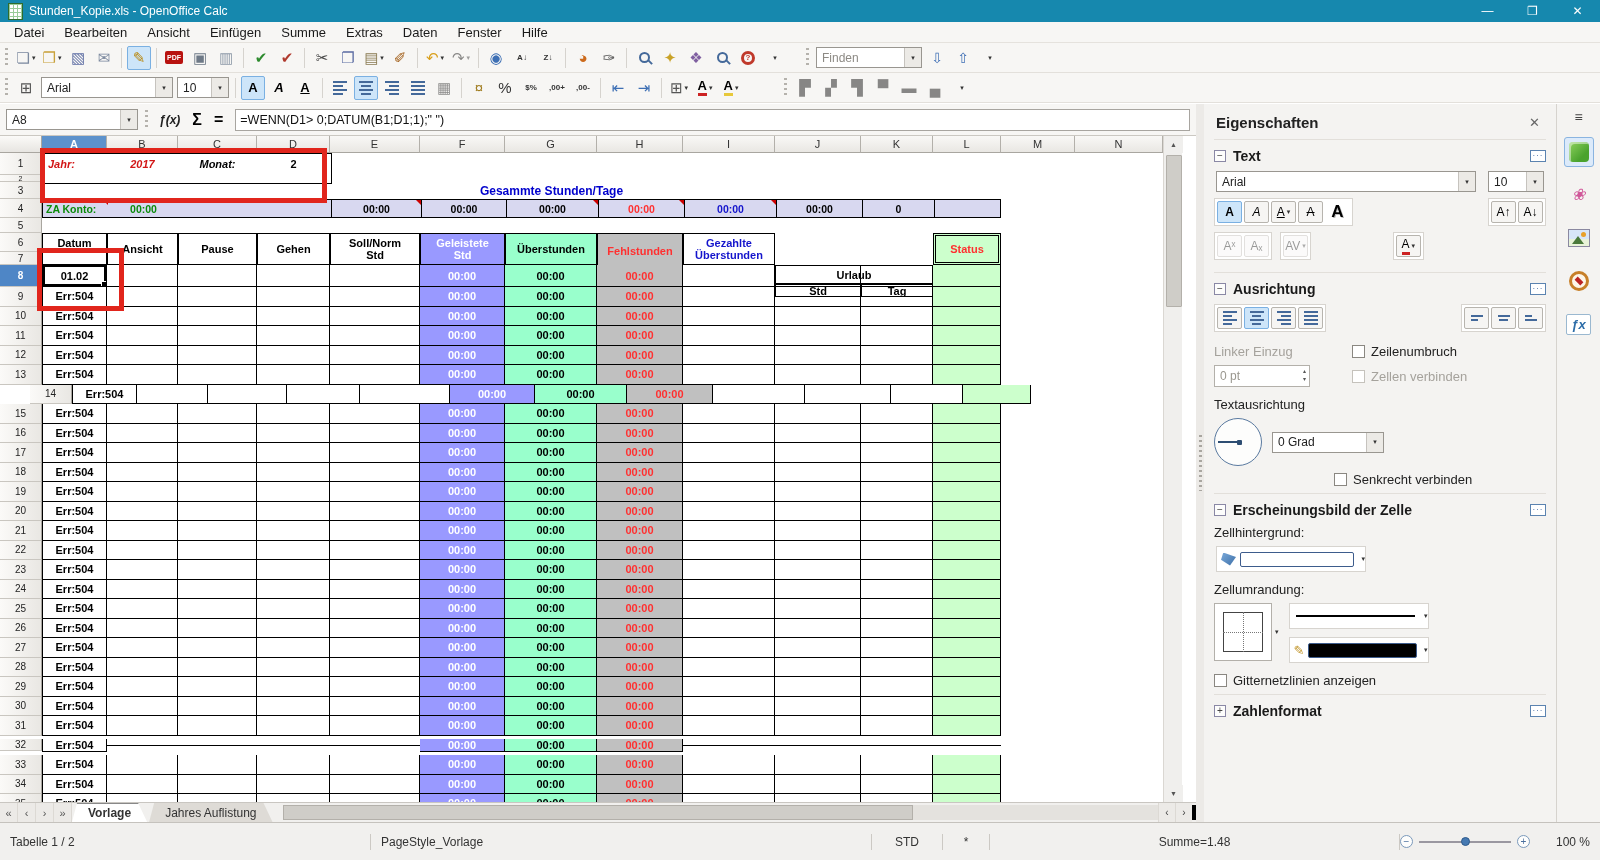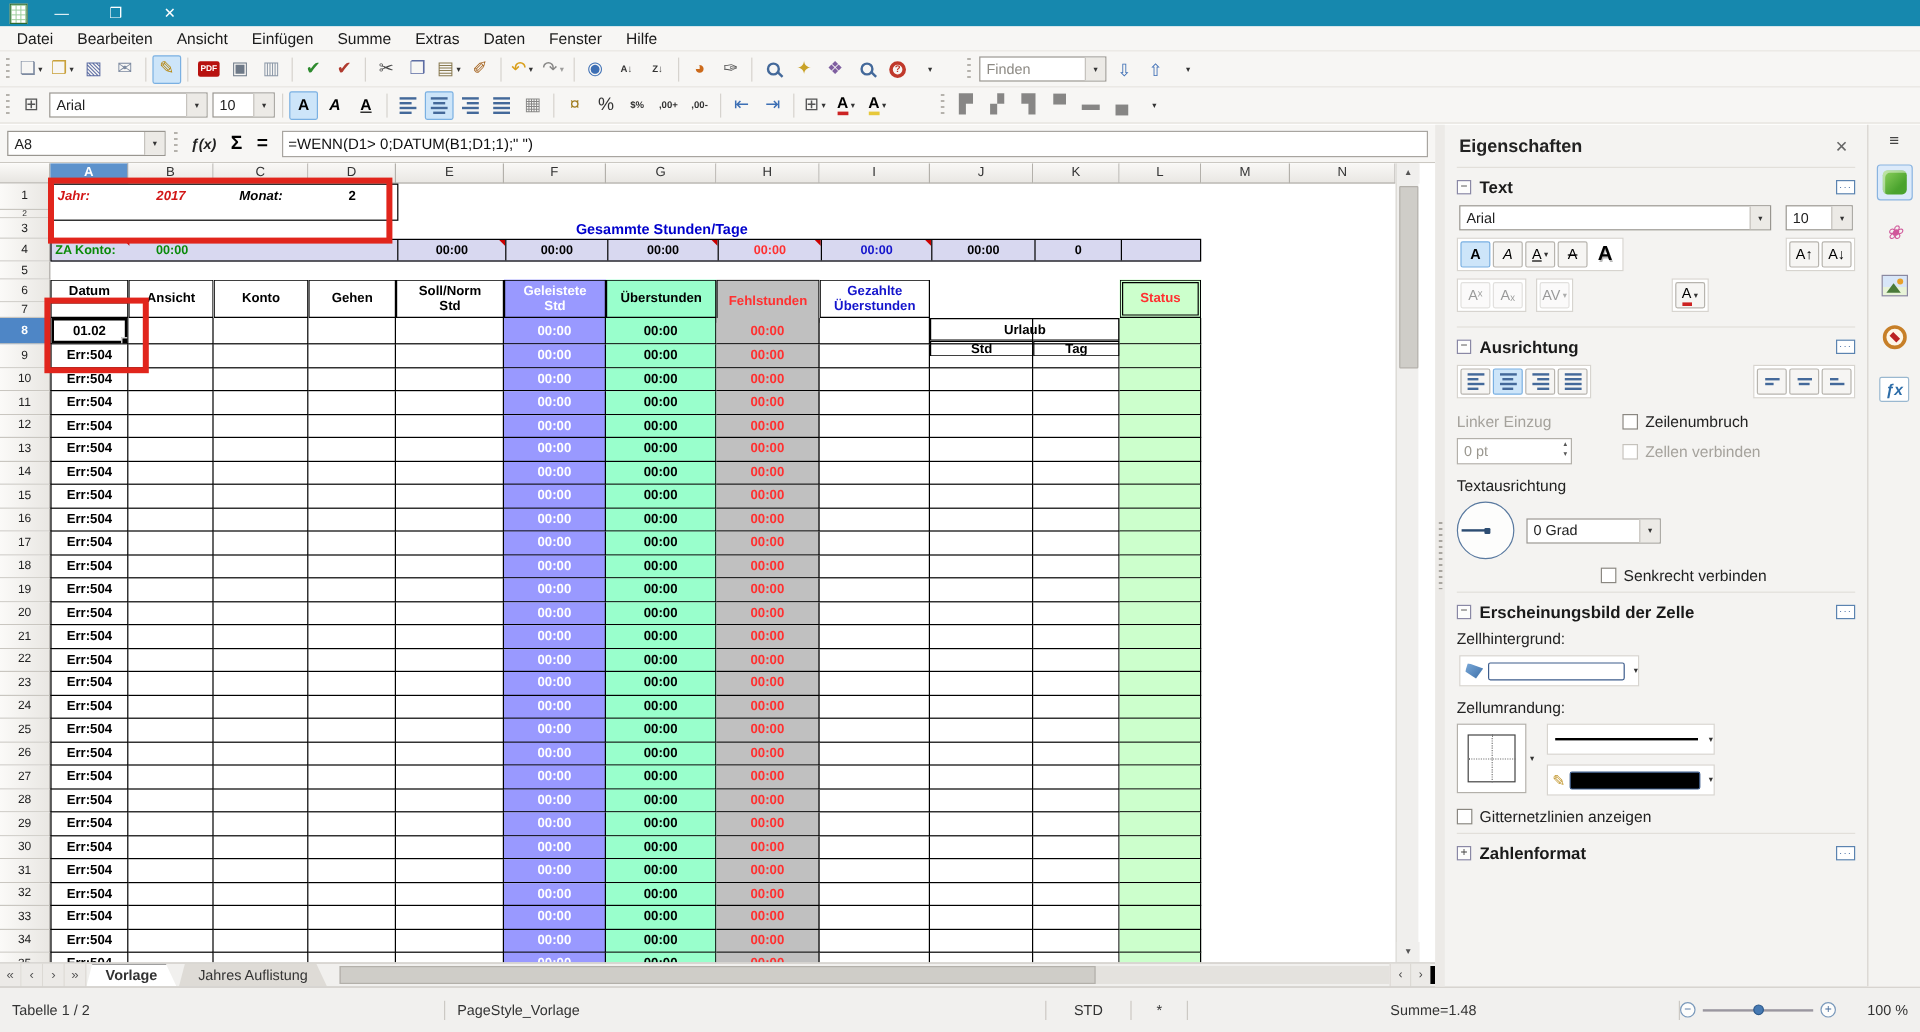--- a/index.html
+++ b/index.html
@@ -213,20 +213,21 @@
   .fxic{font-size:13px;font-style:italic;font-weight:bold;color:#2d6da8;border:1px solid #9ab8d0;background:#fff;
         padding:2px 4px;border-radius:2px;}
 </style>
 </head>
 <body>
 
 <div class="app">
 
   <div class="titlebar">
     <span class="appicon"></span>
+    <span class="ttext">Stunden_Kopie.xls - OpenOffice Calc</span>
     <span class="wc">—</span>
     <span class="wc">❐</span>
     <span class="wc">✕</span>
   </div>
 
   <div class="menubar">
       <div class="mi">Datei</div>
       <div class="mi">Bearbeiten</div>
       <div class="mi">Ansicht</div>
       <div class="mi">Einfügen</div>
@@ -545,21 +546,21 @@
           <div class="rhcol">
             <div class="rh" style="height: 19px;">6</div>
             <div class="rh" style="height: 13px;">7</div>
           </div>
           <div class="hb">
             <div style="width: 65px; display: flex; flex-direction: column;">
               <div class="c hc" style="height: 19px;">Datum</div>
               <div class="c hc" style="height: 13px;"></div>
             </div>
             <div class="c hc " style="width: 71px; height: 32px;">Ansicht</div>
-            <div class="c hc " style="width: 79px; height: 32px;">Konto</div>
+            <div class="c hc " style="width: 79px; height: 32px;">Pause</div>
             <div class="c hc " style="width: 73px; height: 32px;">Gehen</div>
             <div class="c hc" style="width: 90px; height: 32px;">
               <span class="two">
                 <span>Soll/Norm</span>
                 <span>Std</span>
               </span>
             </div>
             <div class="c hc purp" style="width: 85px; height: 32px; color: rgb(255, 255, 255);">
               <span class="two">
                 <span>Geleistete</span>
@@ -667,21 +668,21 @@
           <div class="c bd" style="width: 73px;"></div>
           <div class="c bd" style="width: 90px;"></div>
           <div class="c bd purp" style="width: 85px;">00:00</div>
           <div class="c bd grn" style="width: 92px;">00:00</div>
           <div class="c bd gry redtx" style="width: 86px;">00:00</div>
           <div class="c bd" style="width: 92px;"></div>
           <div class="c bd" style="width: 86px;"></div>
           <div class="c bd" style="width: 72px;"></div>
           <div class="c bd stat" style="width: 68px;"></div>
         </div>
-        <div class="gr" style="height: 19.5px;">
+        <div class="gr" style="height: 19.5px; padding-left: 30px;">
           <div class="rh">14</div>
           <div class="c bd bl" style="width: 65px;">Err:504</div>
           <div class="c bd" style="width: 71px;"></div>
           <div class="c bd" style="width: 79px;"></div>
           <div class="c bd" style="width: 73px;"></div>
           <div class="c bd" style="width: 90px;"></div>
           <div class="c bd purp" style="width: 85px;">00:00</div>
           <div class="c bd grn" style="width: 92px;">00:00</div>
           <div class="c bd gry redtx" style="width: 86px;">00:00</div>
           <div class="c bd" style="width: 92px;"></div>
@@ -937,21 +938,21 @@
           <div class="c bd" style="width: 73px;"></div>
           <div class="c bd" style="width: 90px;"></div>
           <div class="c bd purp" style="width: 85px;">00:00</div>
           <div class="c bd grn" style="width: 92px;">00:00</div>
           <div class="c bd gry redtx" style="width: 86px;">00:00</div>
           <div class="c bd" style="width: 92px;"></div>
           <div class="c bd" style="width: 86px;"></div>
           <div class="c bd" style="width: 72px;"></div>
           <div class="c bd stat" style="width: 68px;"></div>
         </div>
-        <div class="gr" style="height: 19.5px;">
+        <div class="gr" style="height: 19.5px; align-items: center;">
           <div class="rh">32</div>
           <div class="c bd bl" style="width: 65px;">Err:504</div>
           <div class="c bd" style="width: 71px;"></div>
           <div class="c bd" style="width: 79px;"></div>
           <div class="c bd" style="width: 73px;"></div>
           <div class="c bd" style="width: 90px;"></div>
           <div class="c bd purp" style="width: 85px;">00:00</div>
           <div class="c bd grn" style="width: 92px;">00:00</div>
           <div class="c bd gry redtx" style="width: 86px;">00:00</div>
           <div class="c bd" style="width: 92px;"></div>

